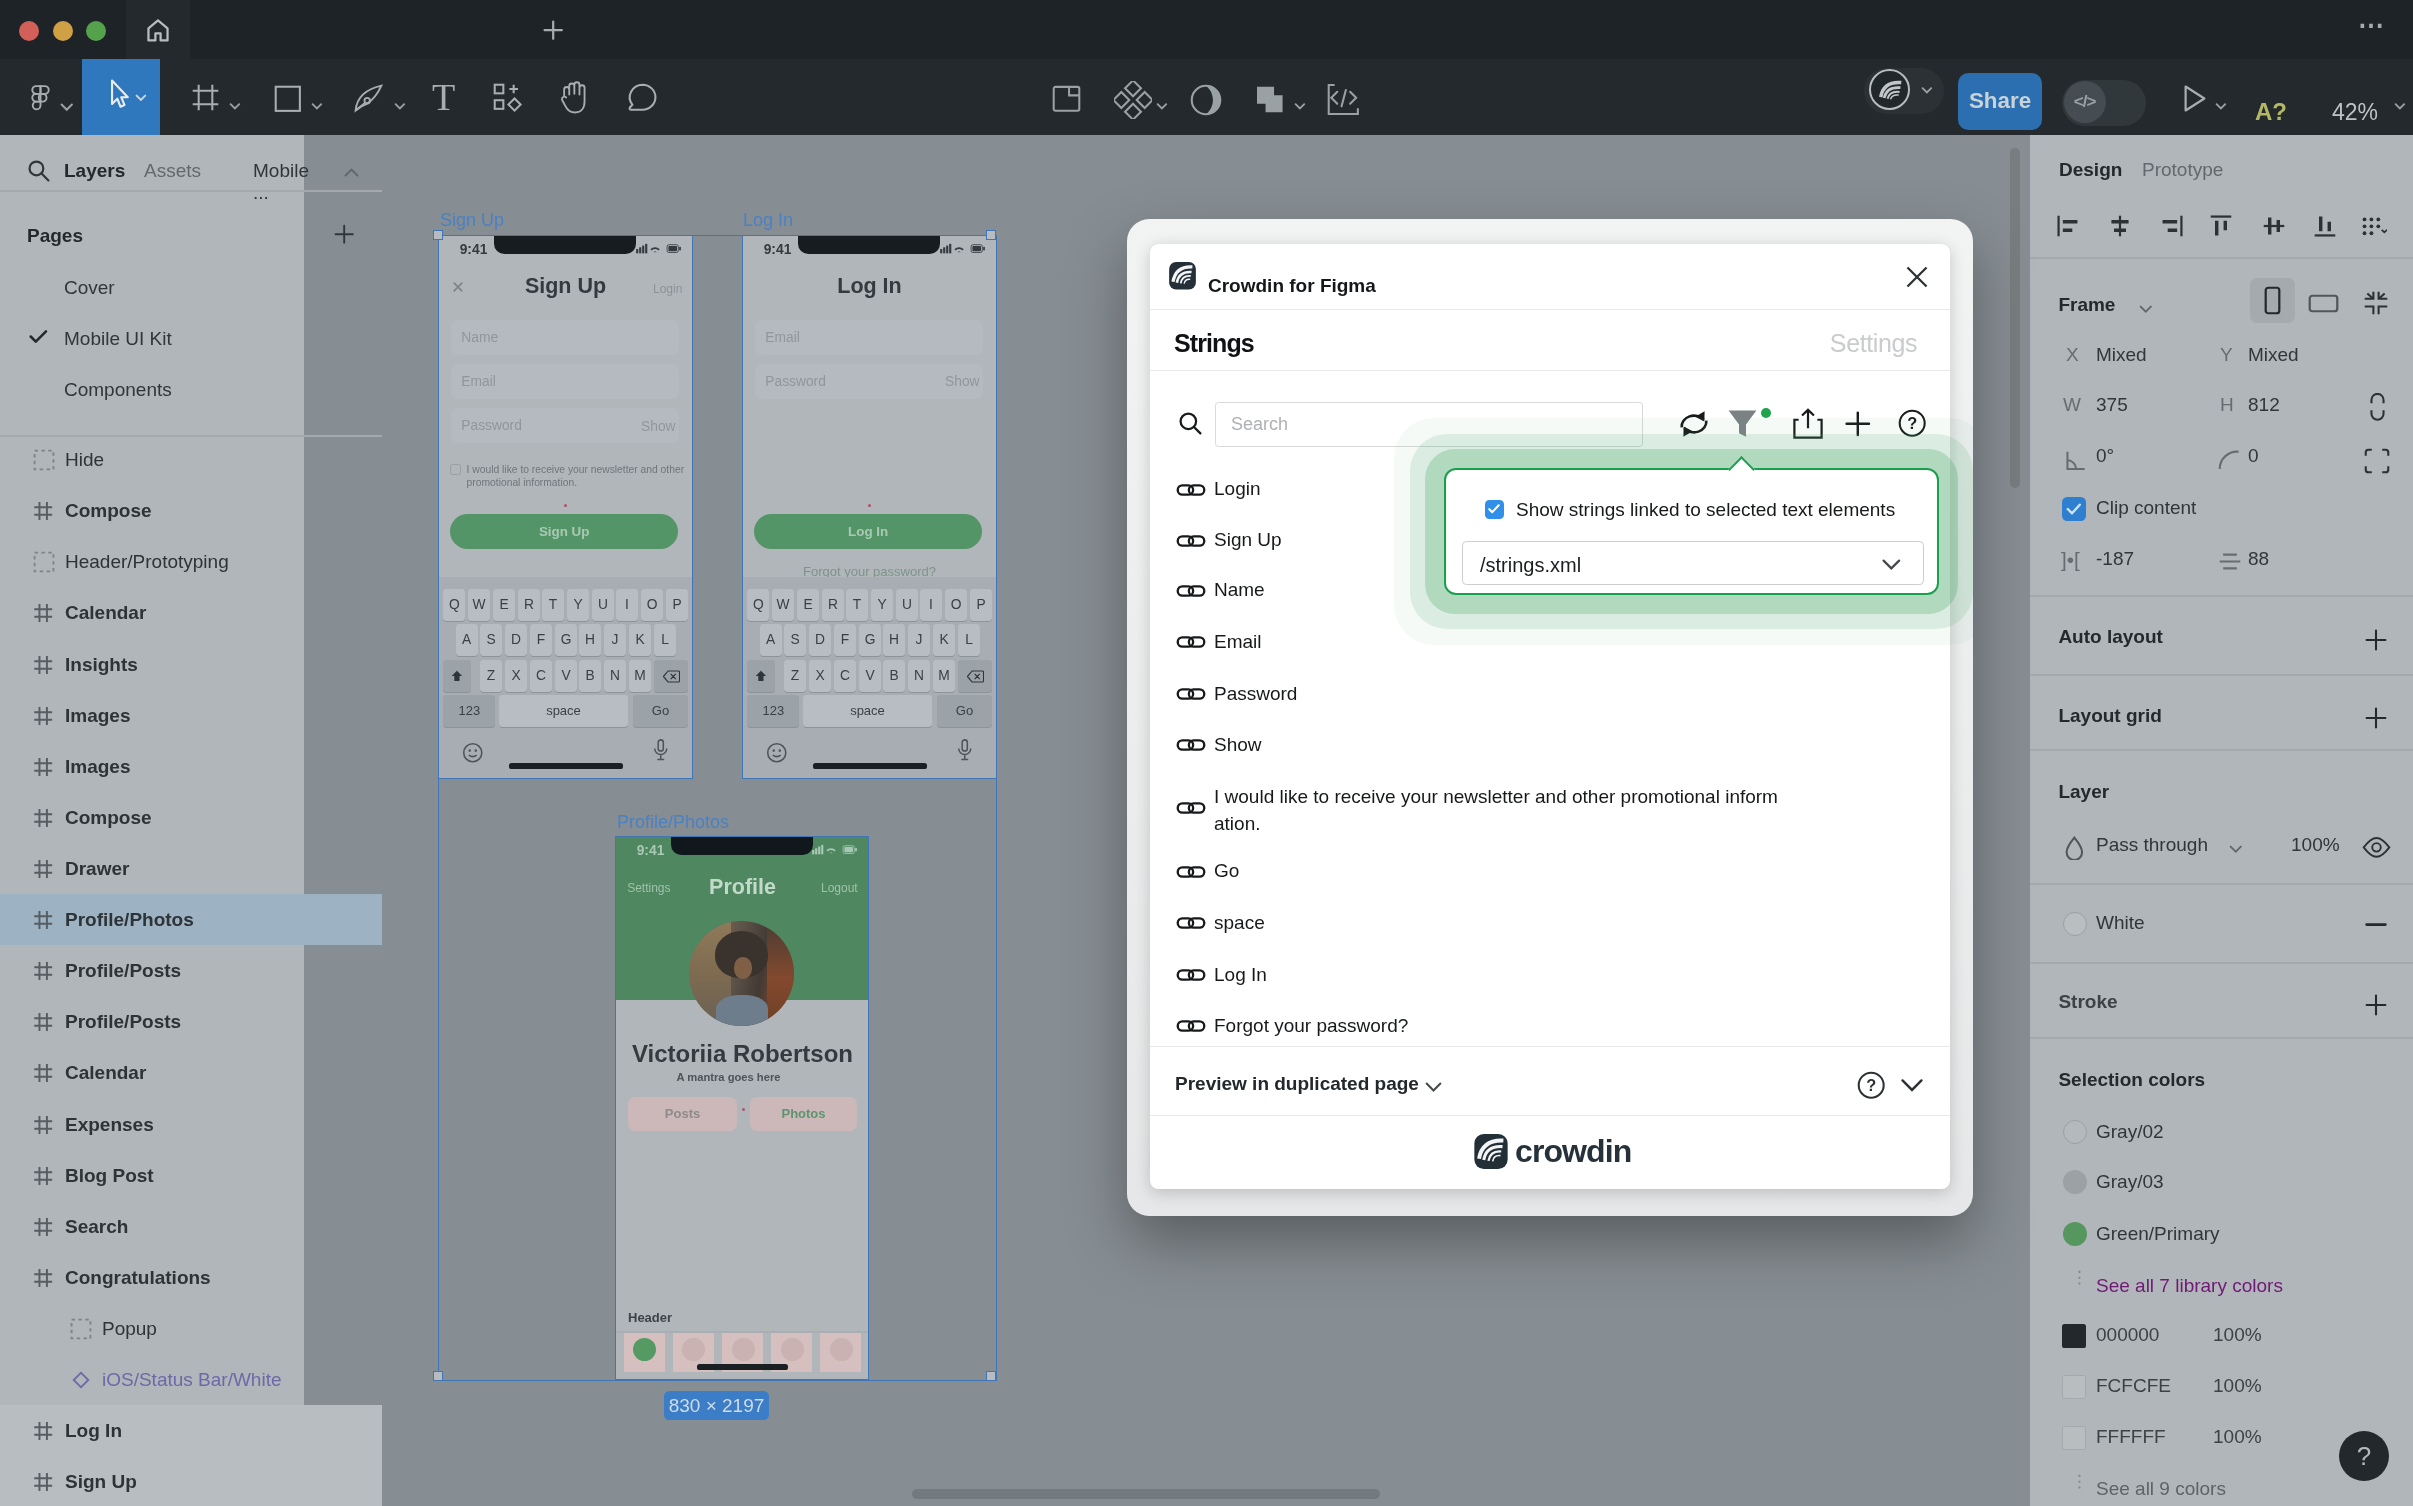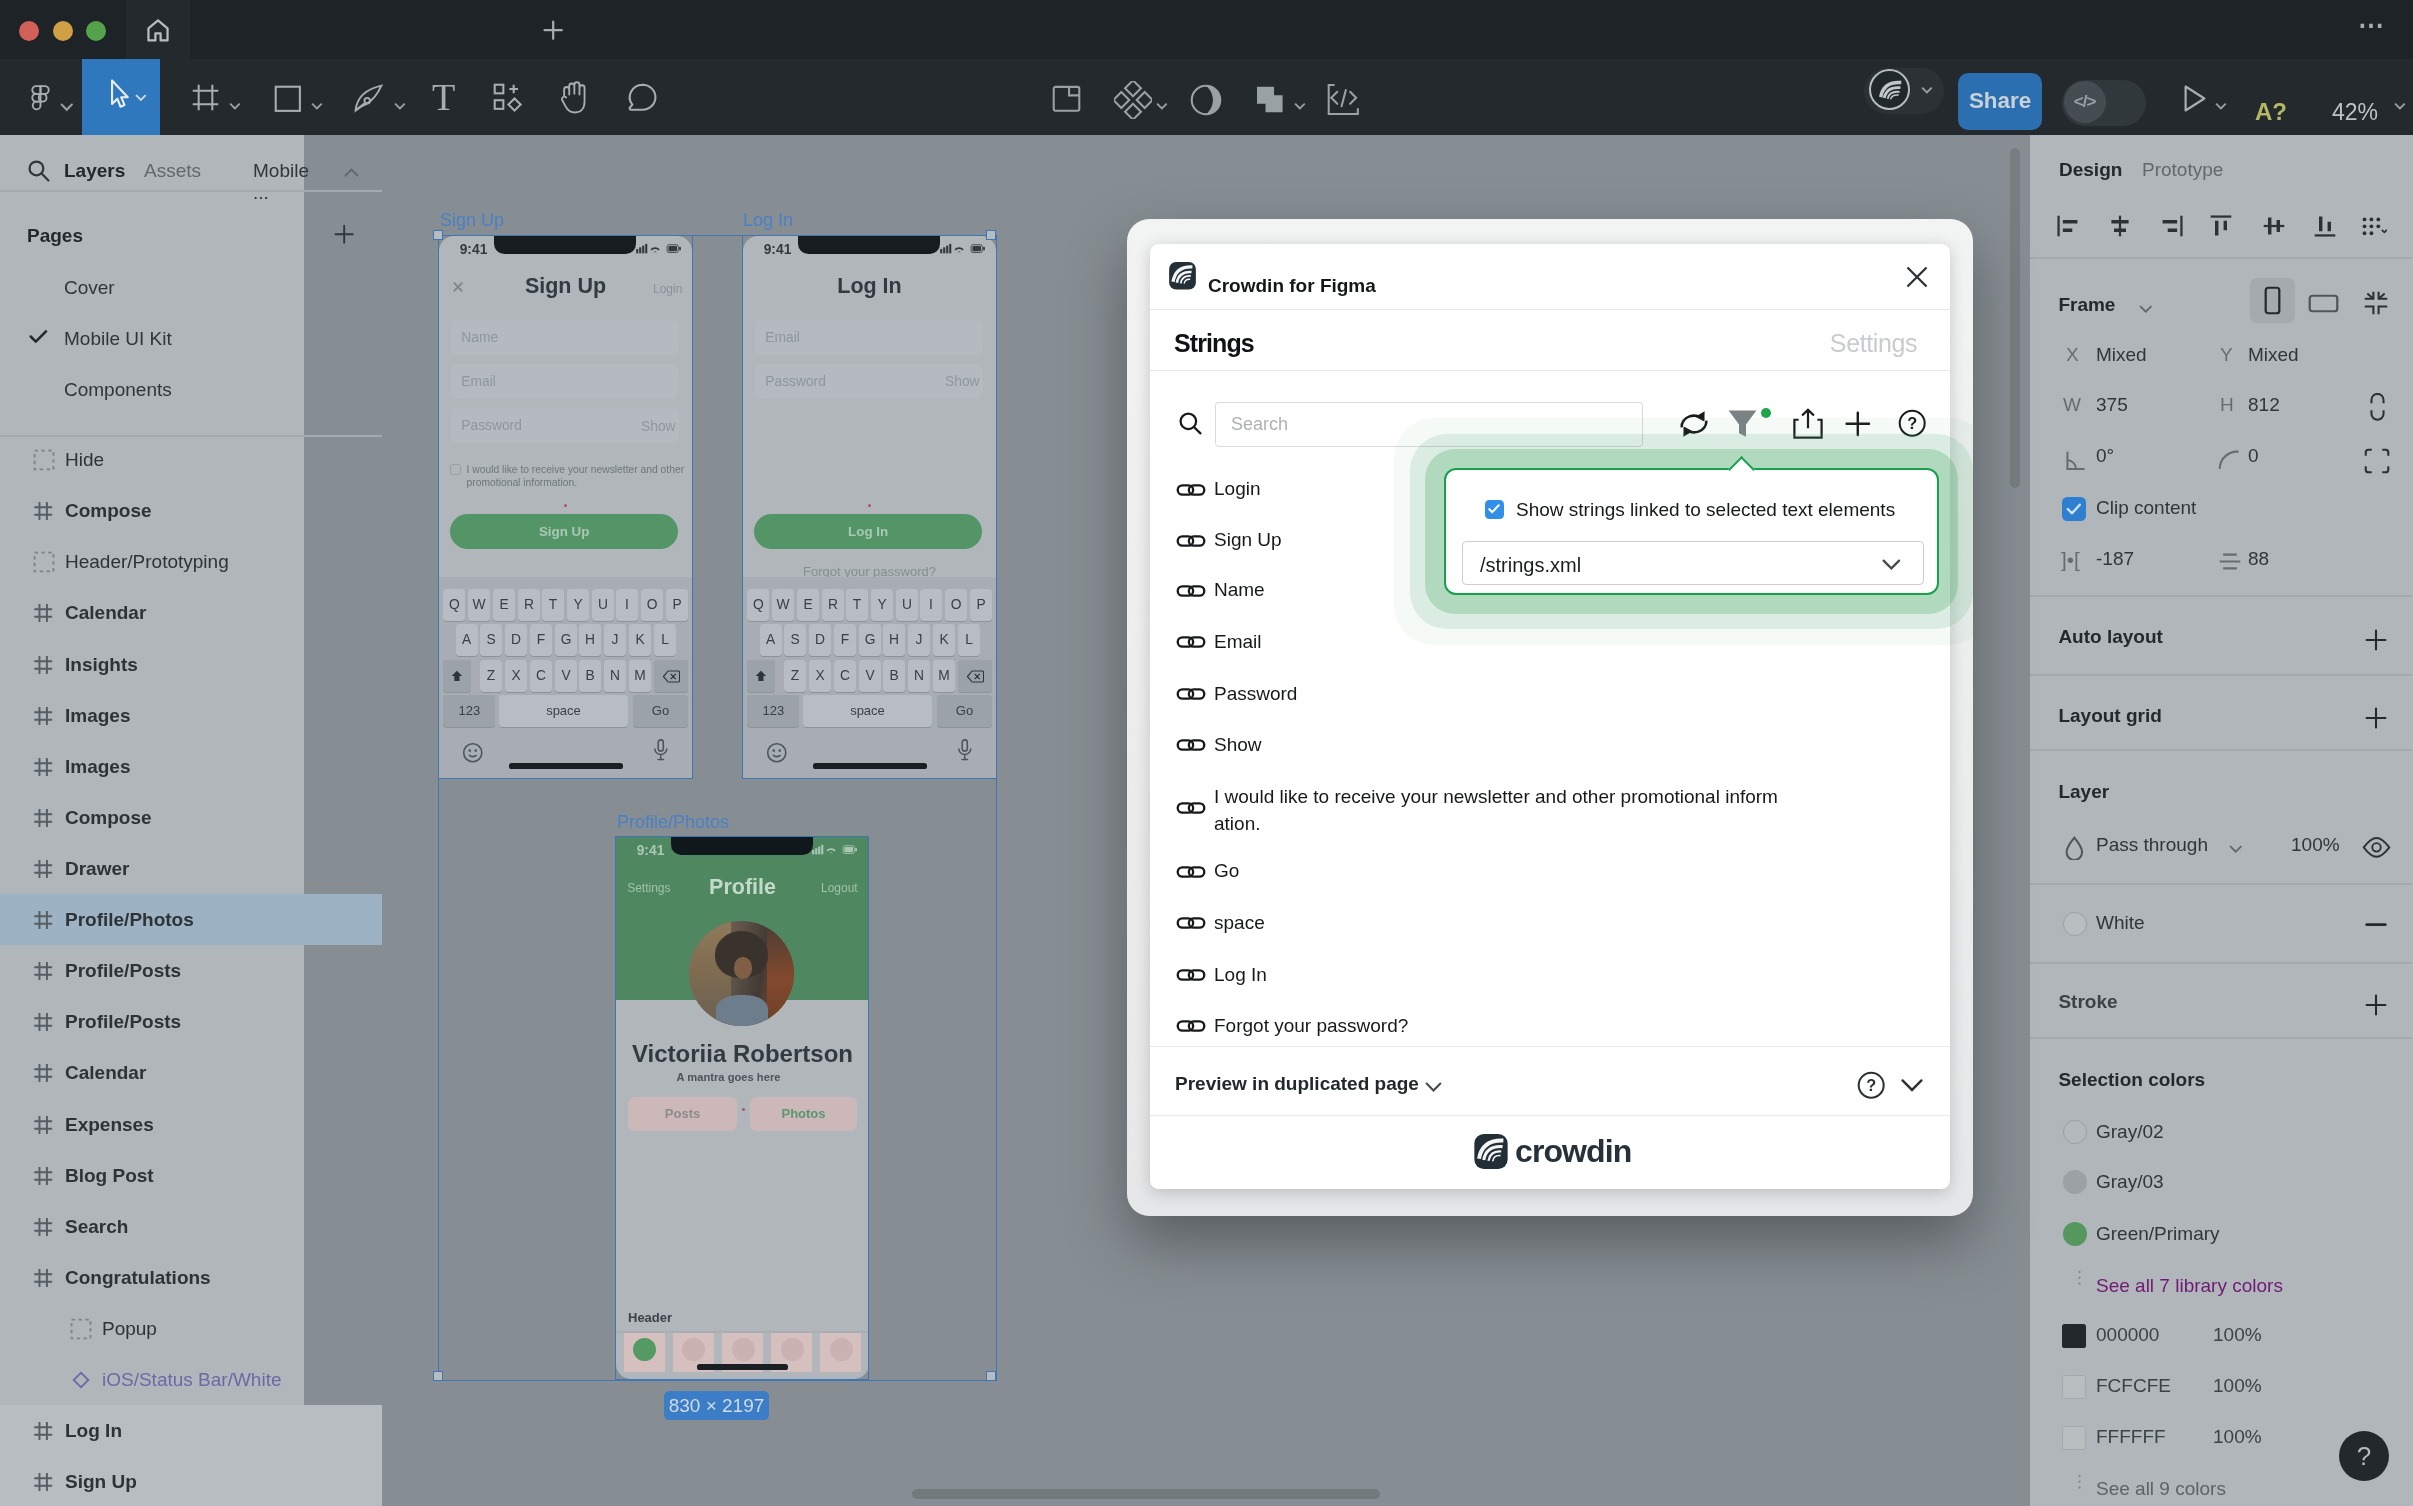--- a/index.html
+++ b/index.html
@@ -347,21 +347,21 @@
         <svg class="ic" style="left:32px" width="22.4" height="22.4" viewBox="0 0 30 30">
           <path d="M10 3 V27 M20 3 V27 M3 10 H27 M3 20 H27" stroke="#565e63" stroke-width="2.6"></path>
         </svg>
         <div class="txt" style="left:65px;color:#2d3337;font-weight:bold;">Sign Up</div>
       </div>
     </div>
 </div>
 
 <div id="canvas"></div>
 <style>
-  .frame { position:absolute; background:#b0b6ba;border-radius:15px; }
+  .frame { position:absolute; background:#b0b6ba; }
   .flabel { position:absolute; font-size:18px; color:#4a80c4; }
   .notch { position:absolute; left:55px; top:0; width:142px; height:18px; background:#171c20; border-radius:0 0 10.3px 10.3px; }
   .p941 { position:absolute; left:20.7px; top:6px; font-size:13.8px; font-weight:bold; color:#343b40; }
   .minput { position:absolute; left:12px; width:228px; height:35px; background:#b4bac0; border-radius:6.9px; font-size:13.8px; color:#8f979c; line-height:35px; padding-left:10.3px; }
   .gbtn { position:absolute; left:11.2px; width:228px; height:35px; border-radius:18px; background:#549568; text-align:center; line-height:35px; font-size:13.4px; font-weight:bold; color:#a9c9b4; }
   .kb { position:absolute; left:0; bottom:0; width:100%; height:201px; background:#a7adb2; }
   .key { position:absolute; height:32px; background:#b7bdc2; border-radius:3.4px; box-shadow:0 0.9px 0 #8d9499; font-size:13.8px; color:#3a4146; text-align:center; line-height:32px; }
   .dkey { background:#9ba2a8; }
   .homebar { position:absolute; bottom:9.5px; left:70px; width:114px; height:5.2px; border-radius:2.6px; background:#1a1f23; }
   .selb { position:absolute; border:1.7px solid #4076b5; }

